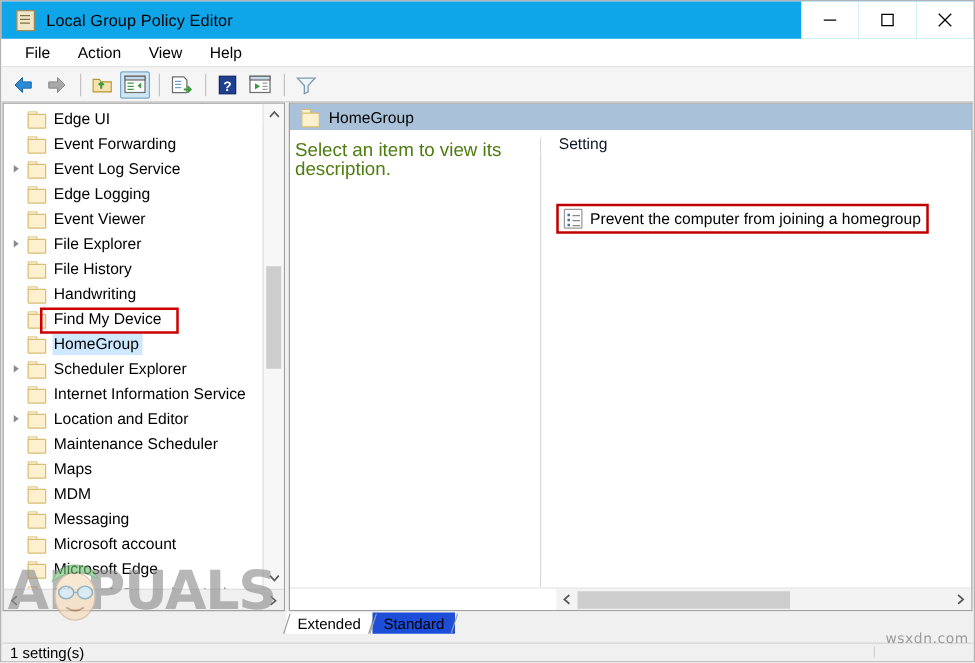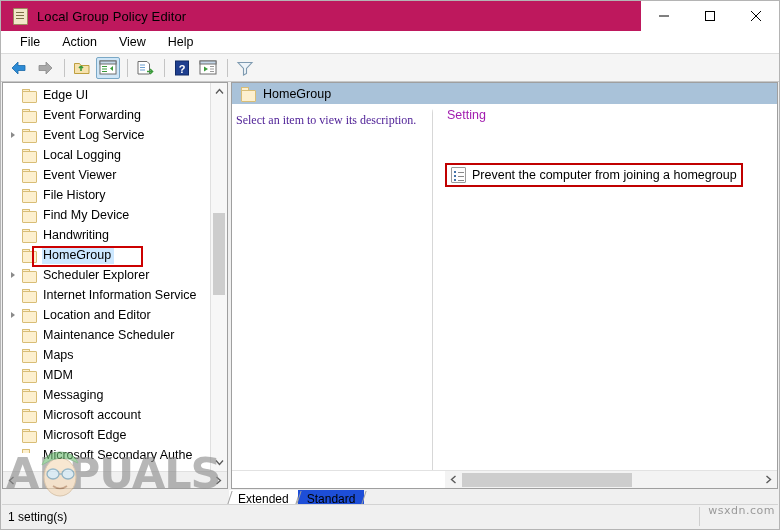--- a/index.html
+++ b/index.html
@@ -9,21 +9,21 @@
     font-size:12px;color:#000;background:#ffffff;
   }
   .window{
     position:relative;width:780px;height:530px;
     background:#f0f0f0;border:1px solid #b4b4b4;box-sizing:border-box;
     overflow:hidden;
   }
 
   
   .titlebar{
-    position:relative;height:30px;background:#be185d;
+    position:relative;height:30px;background:#0ea5e9;
     display:flex;align-items:center;
   }
   .title-icon{
     width:18px;height:18px;margin-left:10px;margin-right:8px;
     position:relative;flex:0 0 auto;
   }
   .scroll-doc{
     width:13px;height:15px;background:#f2e6c8;
     border:1px solid #9c8b5e;border-radius:1px;position:relative;
     margin:1px 0 0 2px;
@@ -133,26 +133,26 @@
     height:21px;background:#a9c2d9;display:flex;align-items:center;
     padding-left:8px;position:relative;
   }
   .rp-header .folder{margin-right:7px;}
   .rp-title{font-size:12.5px;color:#000;}
   .rp-split{display:flex;position:absolute;left:0;right:0;top:21px;bottom:18px;}
   .desc-pane{
     width:200px;flex:0 0 200px;background:#ffffff;padding:9px 6px 0 4px;
     box-sizing:border-box;border-right:1px solid #ffffff;
   }
-  .desc-text{font-size:12px;color:#4c1d95;line-height:15px;font-family:Liberation Serif, serif;}
+  .desc-text{font-size:15px;color:#4d7c0f;line-height:15px;}
   .list-pane{flex:1 1 auto;background:#ffffff;position:relative;
     border-left:1px solid #d7d7d7;border-top-left-radius:9px;}
   .col-head{
     height:21px;display:flex;align-items:center;padding-left:14px;
-    font-size:12.5px;color:#a21caf;background:#ffffff;
+    font-size:12.5px;color:#0f172a;background:#ffffff;
   }
   .setting-row{
     margin:3px 0 0 6px;display:inline-flex;align-items:center;
     padding:2px 4px;
   }
   .setting-row.boxed{
     outline:2px solid #c00000;outline-offset:0;margin-top:40px;
   }
   .policy-icon{
     width:15px;height:16px;flex:0 0 15px;margin-right:6px;position:relative;
@@ -193,21 +193,21 @@
   }
   .tab:after{
     content:"";position:absolute;right:0;top:1px;bottom:0;width:1px;
     background:#a0a0a0;transform:skewX(-18deg);
   }
   .tab.selected{background:#ffffff;font-weight:normal;margin-top:41px;}
   .tabs-fill{flex:1 1 auto;height:17px;background:#f0f0f0;}
 
   
   .statusbar{
-    position:absolute;left:1px;right:1px;bottom:1px;height:24px;
+    position:absolute;left:1px;right:1px;bottom:1px;height:14px;
     background:#f0f0f0;border-top:1px solid #d3d3d3;
     display:flex;align-items:center;box-sizing:border-box;
   }
   .status-text{font-size:12px;color:#000;padding-left:6px;}
   .status-seg{
     position:absolute;right:78px;top:2px;bottom:2px;width:1px;background:#cfcfcf;
   }
 
   
   .wm-appuals{
@@ -358,53 +358,63 @@
               <span class="fbody"></span>
             </span>
             <span class="tree-label">Event Log Service</span>
           </div>
           <div class="tree-row">
             <span class="expander"></span>
             <span class="folder">
               <span class="ftab"></span>
               <span class="fbody"></span>
             </span>
-            <span class="tree-label">Local Logging</span>
+            <span class="tree-label">Edge Logging</span>
           </div>
           <div class="tree-row">
             <span class="expander"></span>
             <span class="folder">
               <span class="ftab"></span>
               <span class="fbody"></span>
             </span>
             <span class="tree-label">Event Viewer</span>
           </div>
           <div class="tree-row">
+            <span class="expander">
+              <span class="chev"></span>
+            </span>
+            <span class="folder">
+              <span class="ftab"></span>
+              <span class="fbody"></span>
+            </span>
+            <span class="tree-label">File Explorer</span>
+          </div>
+          <div class="tree-row">
             <span class="expander"></span>
             <span class="folder">
               <span class="ftab"></span>
               <span class="fbody"></span>
             </span>
             <span class="tree-label">File History</span>
           </div>
           <div class="tree-row">
             <span class="expander"></span>
             <span class="folder">
               <span class="ftab"></span>
               <span class="fbody"></span>
             </span>
+            <span class="tree-label">Handwriting</span>
+          </div>
+          <div class="tree-row">
+            <span class="expander"></span>
+            <span class="folder">
+              <span class="ftab"></span>
+              <span class="fbody"></span>
+            </span>
             <span class="tree-label">Find My Device</span>
-          </div>
-          <div class="tree-row">
-            <span class="expander"></span>
-            <span class="folder">
-              <span class="ftab"></span>
-              <span class="fbody"></span>
-            </span>
-            <span class="tree-label">Handwriting</span>
           </div>
           <div class="tree-row selected">
             <span class="expander"></span>
             <span class="folder">
               <span class="ftab"></span>
               <span class="fbody"></span>
             </span>
             <span class="tree-label">HomeGroup</span>
           </div>
           <div class="tree-row">

